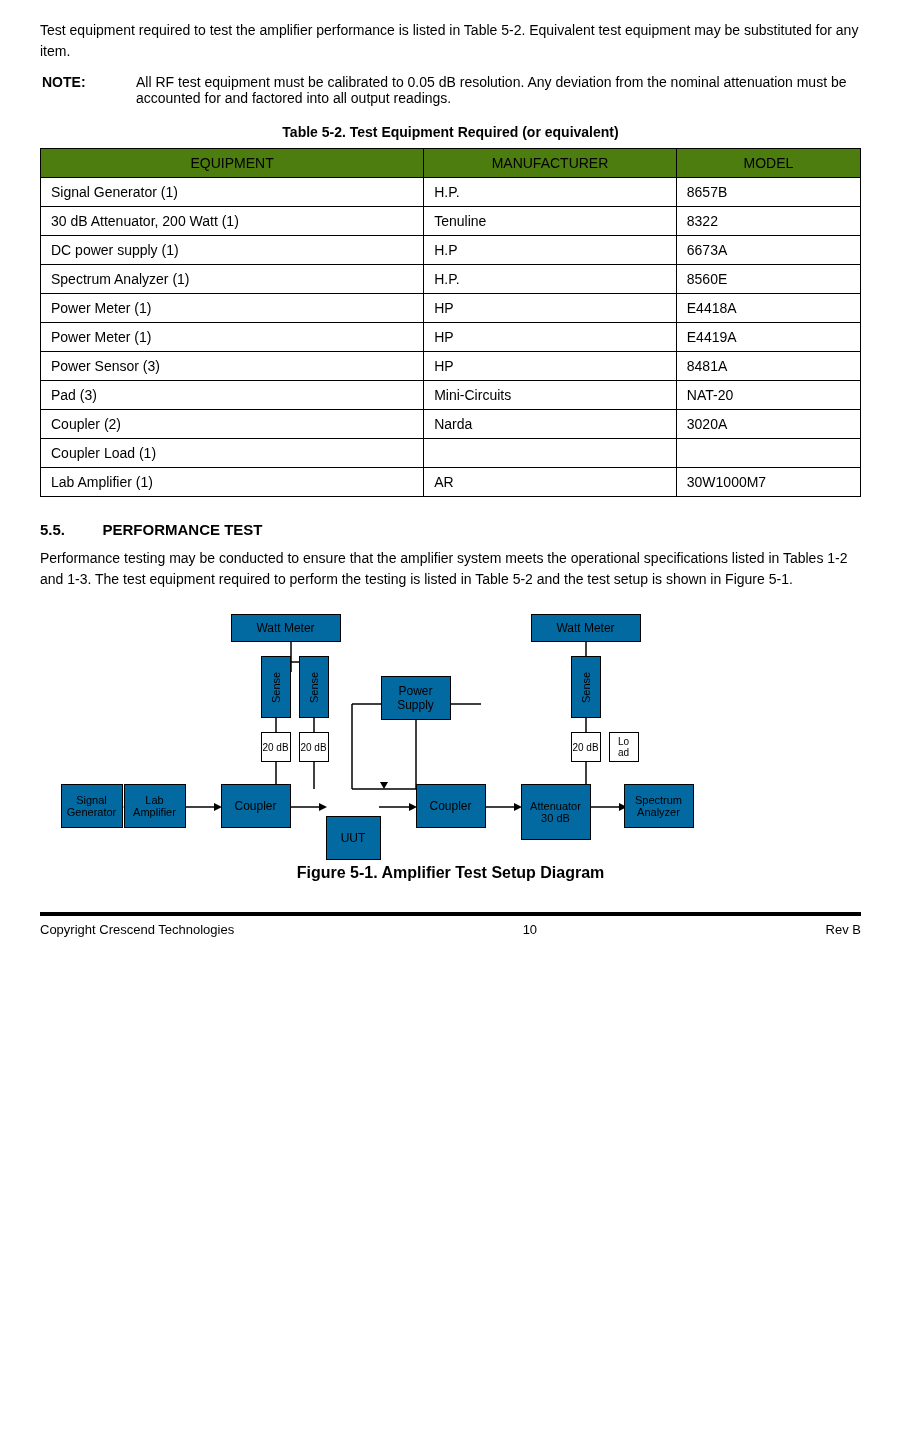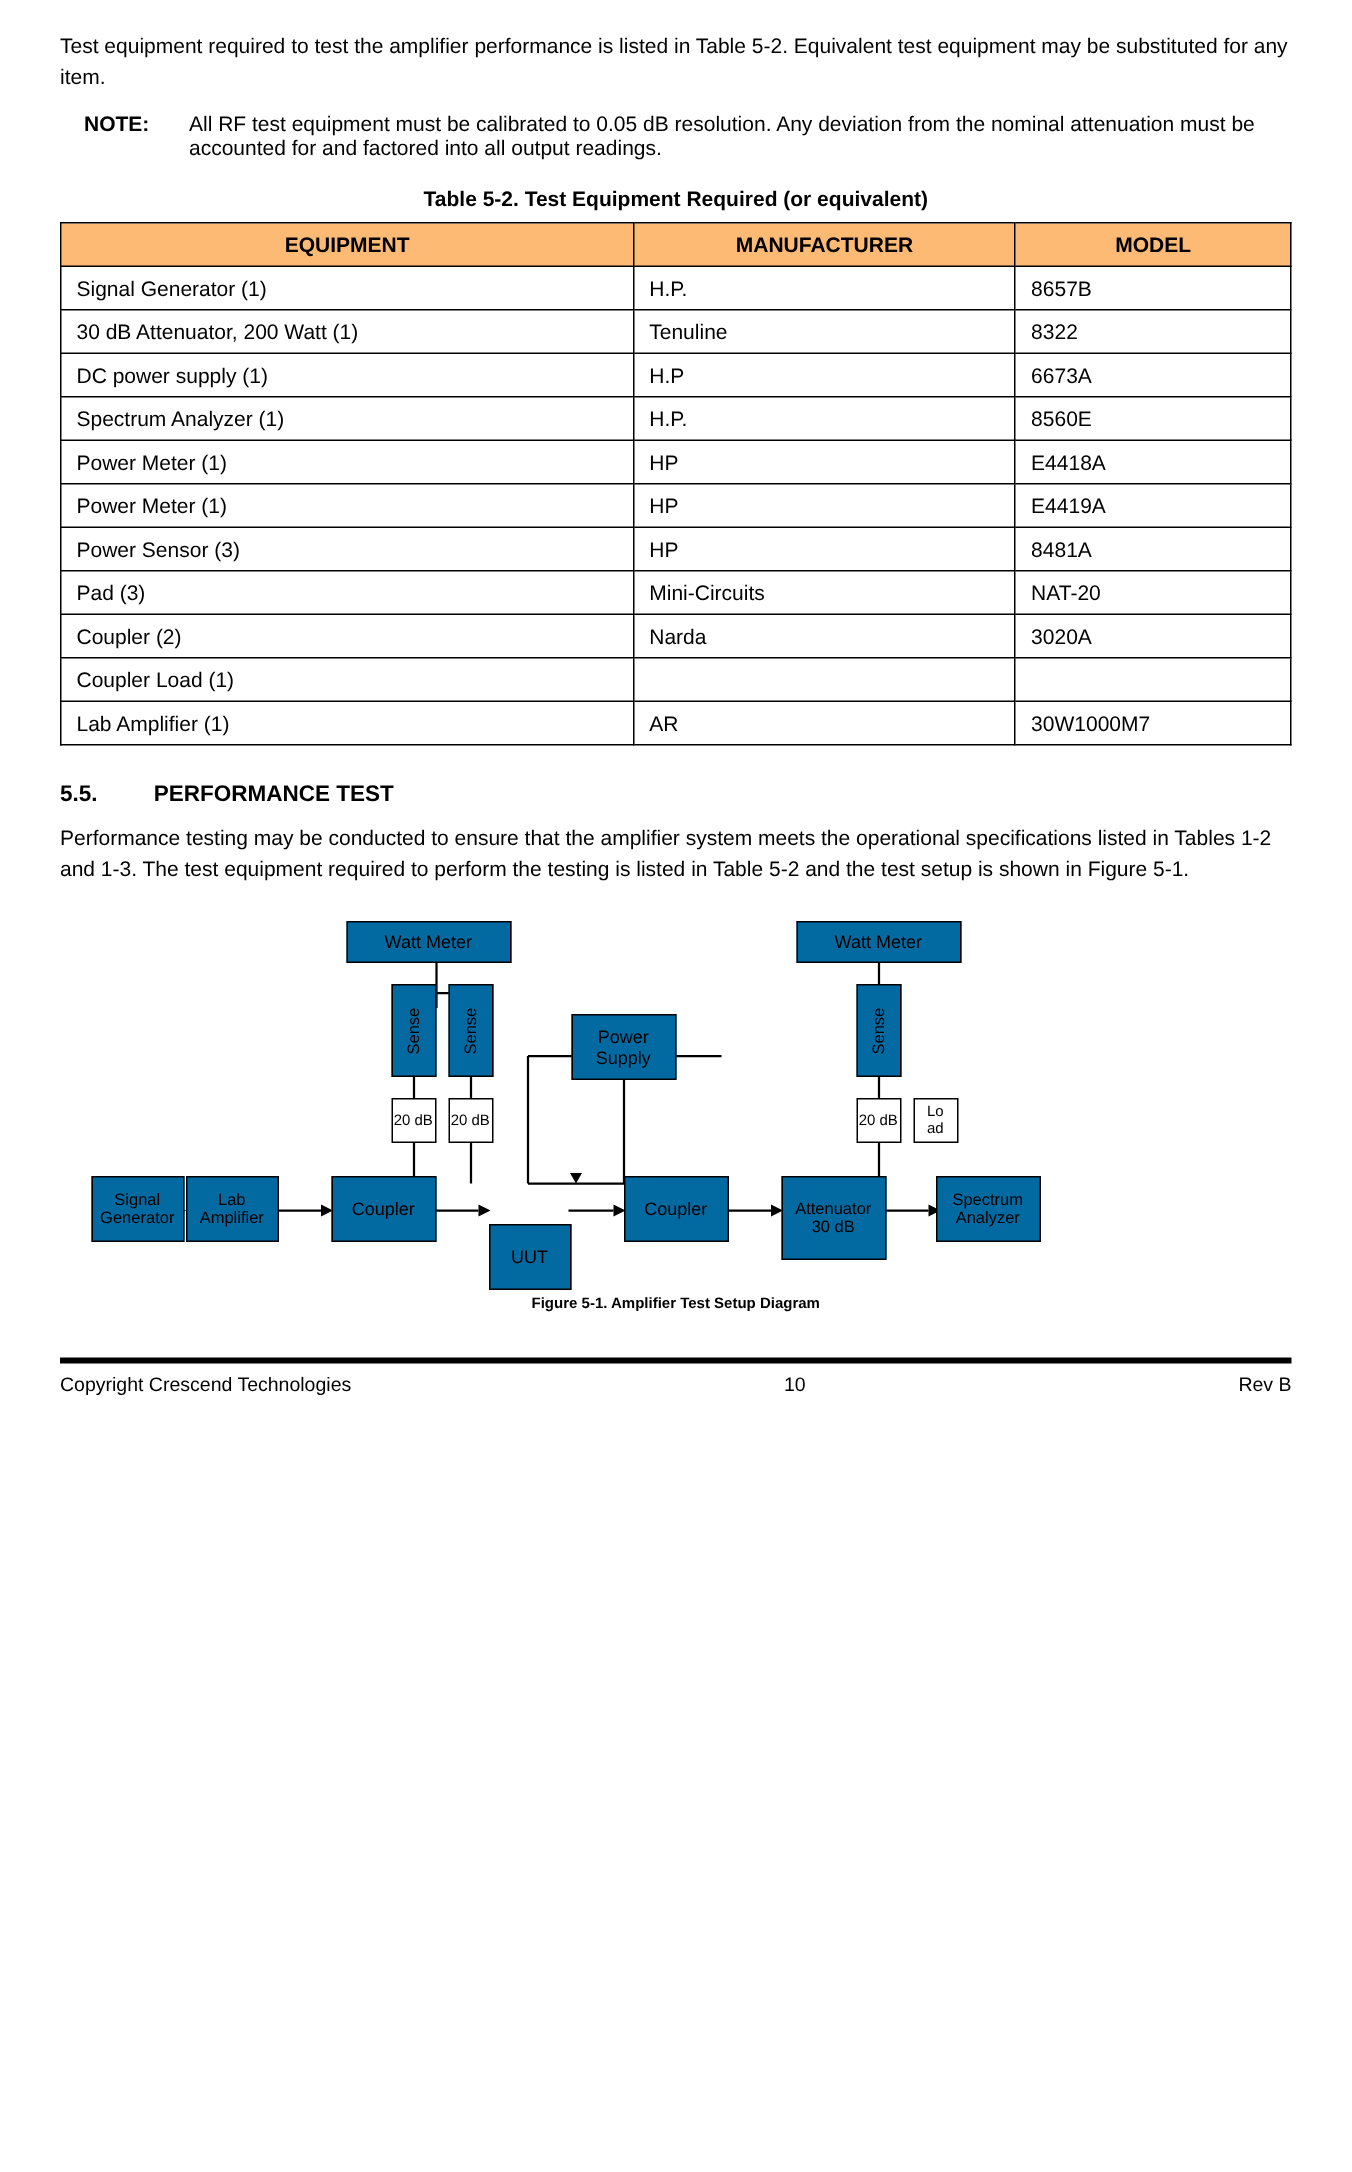--- a/index.html
+++ b/index.html
@@ -15,21 +15,22 @@
       font-weight: bold;
       font-size: 15px;
       margin-bottom: 10px;
     }
     p {
       margin-bottom: 10px;
       line-height: 1.5;
     }
     .note-block {
       display: flex;
-      margin: 12px 0 18px 16px;
+      margin: 12px 0 18px 2px;
+      gap: 24px;
     }
     .note-label {
       font-weight: bold;
       min-width: 70px;
     }
     .note-text {
       flex: 1;
     }
     .table-title {
       text-align: center;
@@ -40,37 +41,37 @@
       width: 100%;
       border-collapse: collapse;
       margin-bottom: 24px;
     }
     table.equipment-table th, table.equipment-table td {
       border: 1px solid #000;
       padding: 6px 10px;
       font-size: 14px;
     }
     table.equipment-table th {
-      font-weight: bold;
-      background: #fdba74;
+      font-weight: normal;
+      background: #4d7c0f;
     }
     .section-block {
       margin-bottom: 16px;
     }
     .diagram-container {
       display: flex;
       flex-direction: column;
       align-items: center;
       margin: 24px 0 10px 0;
     }
     .diagram-caption {
       text-align: center;
       font-weight: bold;
       margin-top: 10px;
-      font-size: 10px;
+      font-size: 16px;
     }
     
     .diagram {
       position: relative;
       width: 780px;
       height: 240px;
       margin: 0 auto;
     }
     
     .box {

